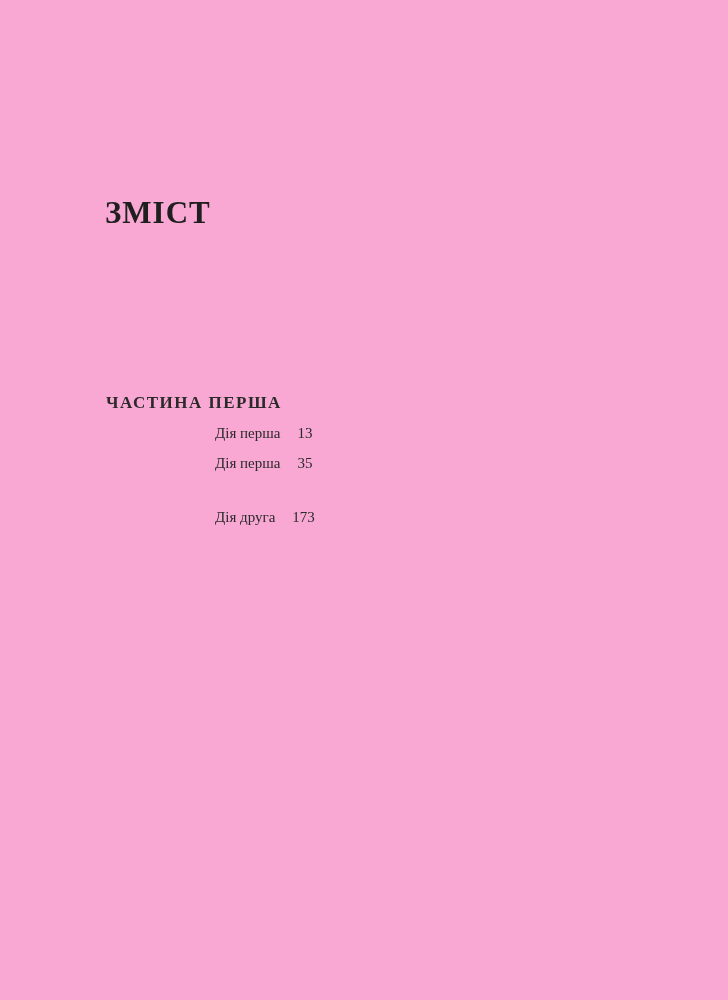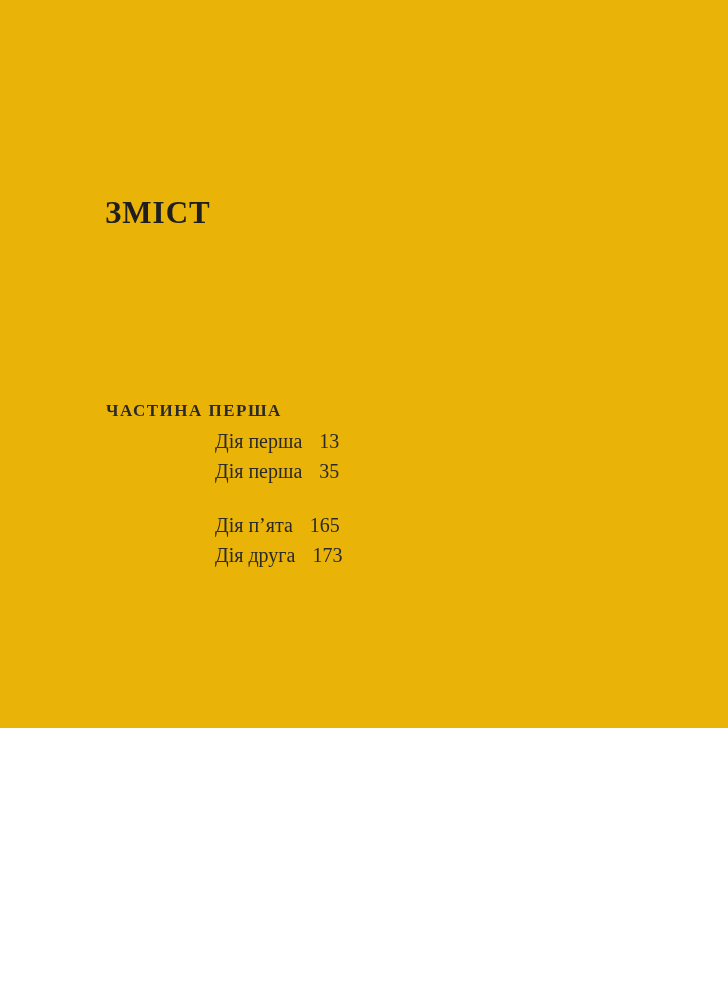--- a/index.html
+++ b/index.html
@@ -3,55 +3,55 @@
 <meta charset="utf-8">
 <style>
   html, body {
     margin: 0;
     padding: 0;
     background: #ffffff;
   }
   .page {
     position: relative;
     width: 728px;
-    height: 728px;
-    background: #eab308;
+    height: 1000px;
+    background: #f9a8d4;
     overflow: hidden;
     font-family: "Liberation Serif", "DejaVu Serif", serif;
     color: #262626;
   }
   .book-title {
     position: absolute;
     left: 105px;
     top: 174px;
     font-size: 31px;
     font-weight: bold;
     letter-spacing: 1px;
     color: #1f1f1f;
   }
   .toc {
     position: absolute;
     left: 106px;
-    top: 396px;
+    top: 388px;
     width: 420px;
   }
   .toc-section {
     margin-bottom: 24px;
   }
   .toc-section-heading {
     font-size: 17px;
     font-weight: bold;
     letter-spacing: 1.5px;
     line-height: 30px;
     color: #2a2a2a;
     white-space: nowrap;
   }
   .toc-entry {
     padding-left: 109px;
-    font-size: 20px;
+    font-size: 15px;
     line-height: 30px;
     color: #2a2a2a;
     white-space: nowrap;
   }
   .toc-entry .page-num {
     margin-left: 17px;
   }
 </style>
 </head>
 <body>
@@ -68,21 +68,18 @@
         <span>Дія перша</span><span class="page-num">13</span>
       </div>
       <div class="toc-entry">
         <span>Дія перша</span><span class="page-num">35</span>
       </div>
     </div>
 
 
     <div class="toc-section">
       <div class="toc-entry">
-        <span>Дія п’ята</span><span class="page-num">165</span>
-      </div>
-      <div class="toc-entry">
         <span>Дія друга</span><span class="page-num">173</span>
       </div>
     </div>
 
   </div>
 </div>
 
 </body></html>

